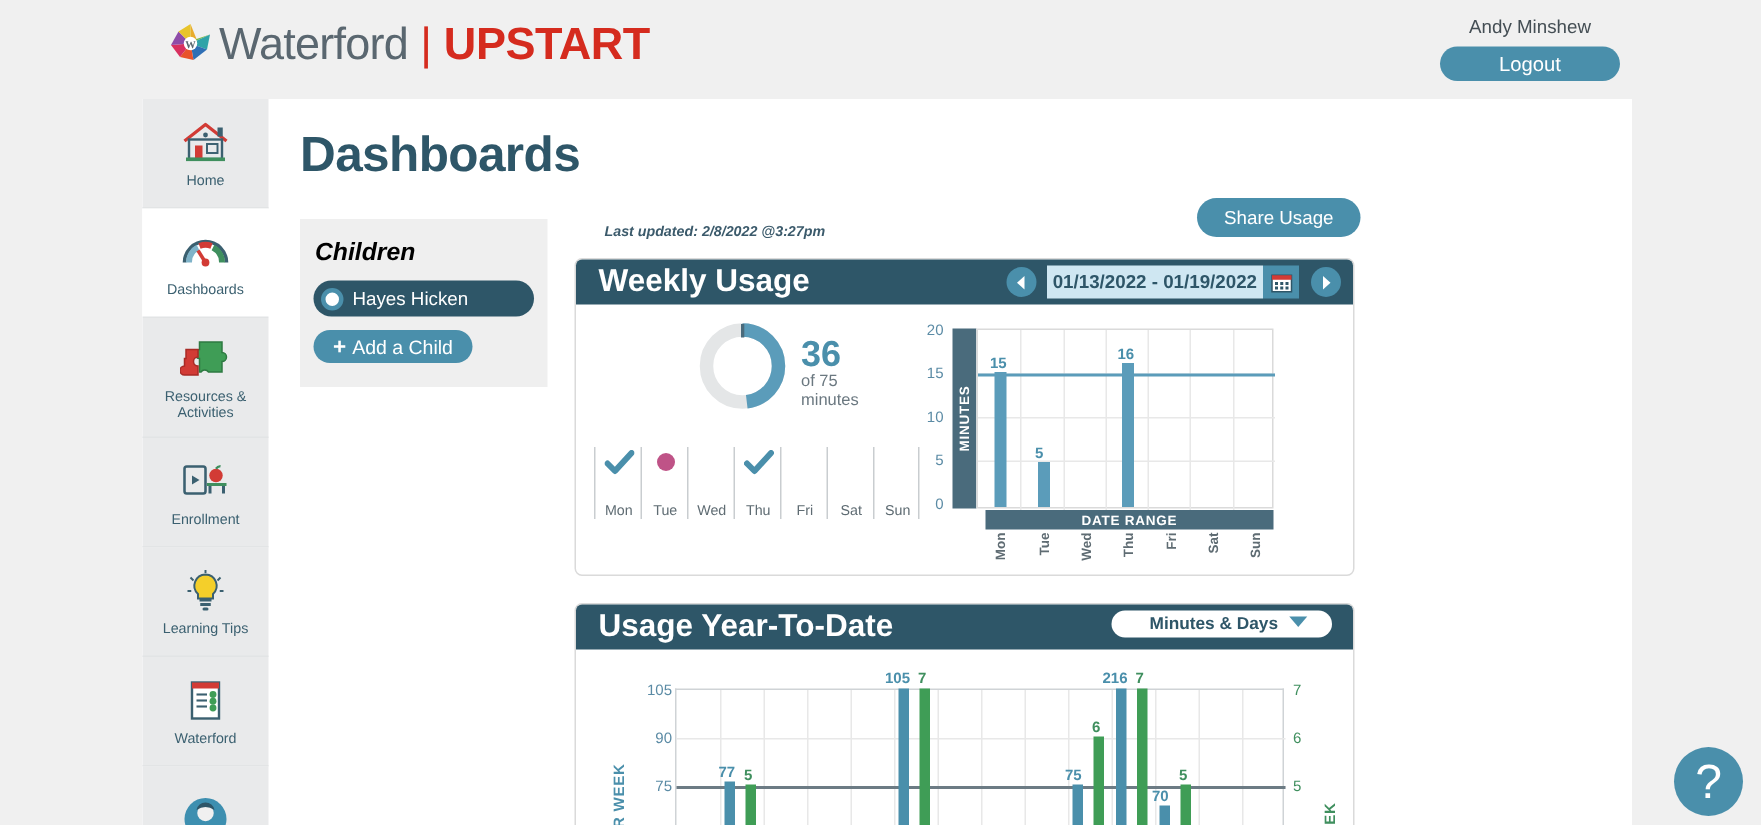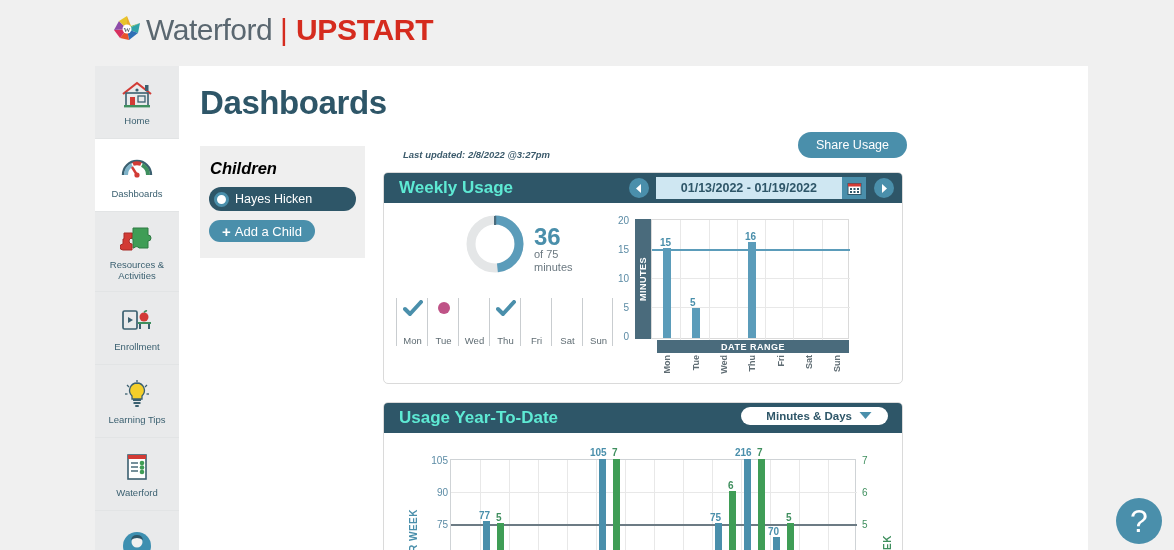--- a/index.html
+++ b/index.html
@@ -66,25 +66,25 @@
   .right-col { position: absolute; left: 288px; top: 66px; width: 530px; }
   .last-updated { font-size: 9.5px; font-style: italic; font-weight: 700; color: #3b5a6b; position: absolute; left: 0; top: 17px; margin-left: 20px; }
   .share-btn {
     position: absolute; right: 6px; top: 0; background: #4a8fab; color: #fff;
     border: none; border-radius: 13px; font-size: 12.5px; padding: 6px 18px; cursor: pointer;
     font-family: "Liberation Sans", sans-serif;
   }
 
   .card { position: absolute; left: 0; width: 520px; background: #fff; border: 1px solid #dadada; border-radius: 5px; }
   .card-head { height: 30px; background: #2e5668; border-radius: 4px 4px 0 0; display: flex; align-items: center; position: relative; }
-  .card-head-title { color: #5eead4; font-size: 17px; font-weight: 700; margin-left: 15px; }
+  .card-head-title { color: #ffffff; font-size: 21px; font-weight: 700; margin-left: 15px; }
 
   .dr-controls { position: absolute; right: 8px; top: 0; height: 30px; display: flex; align-items: center; }
   .arrow-btn { width: 20px; height: 20px; border-radius: 50%; background: #4a8fab; display: flex; align-items: center; justify-content: center; cursor: pointer; }
-  .daterange { background: #cfe7f2; color: #2e5668; font-size: 12.5px; font-weight: 700; padding: 4px 25px; margin-left: 7px; white-space: nowrap; }
+  .daterange { background: #cfe7f2; color: #2e5668; font-size: 12.5px; font-weight: 700; padding: 4px 4px; margin-left: 7px; white-space: nowrap; }
   .cal-btn { background: #4a8fab; width: 24px; height: 22px; display: flex; align-items: center; justify-content: center; cursor: pointer; margin-right: 8px;}
   .dropdown-pill {
     position: absolute; right: 14px; top: 4px; background: #fff; border-radius: 12px;
     padding: 3px 9px 3px 25px; display: flex; align-items: center; cursor: pointer;
   }
   .dropdown-pill span { color: #2e5668; font-size: 11.5px; font-weight: 700; margin-right: 7px; }
 
   .tick-lbl { position: absolute; font-size: 10px; color: #5b8ba5; text-align: right; }
   .tick-lbl.green { color: #3f8f5e; text-align: left; }
   .gridline { position: absolute; background: #e8e8e8; height: 1px; }
@@ -124,20 +124,24 @@
             <circle cx="0" cy="0" r="4.5" fill="#ffffff"></circle>
             <text x="0" y="3" font-size="7" font-family="Liberation Serif, serif" fill="#5a6770" text-anchor="middle" font-weight="700">W</text>
           </g>
         </svg>
       </span>
       <span class="brand-word">Waterford</span>
       <span class="brand-pipe">|</span>
       <span class="brand-upstart">UPSTART</span>
     </div>
 
+    <div class="user-area">
+      <div class="user-name">Andy Minshew</div>
+      <button class="logout-btn">Logout</button>
+    </div>
   </div>
 
   <div class="content">
 
     <div class="sidebar">
 
       <div class="nav-item">
         <div class="nav-icon">
           <svg width="36" height="30" viewBox="0 0 36 30">
             <path d="M4 14 L18 3 L32 14" fill="none" stroke="#d23b35" stroke-width="2.2" stroke-linejoin="round"></path>

